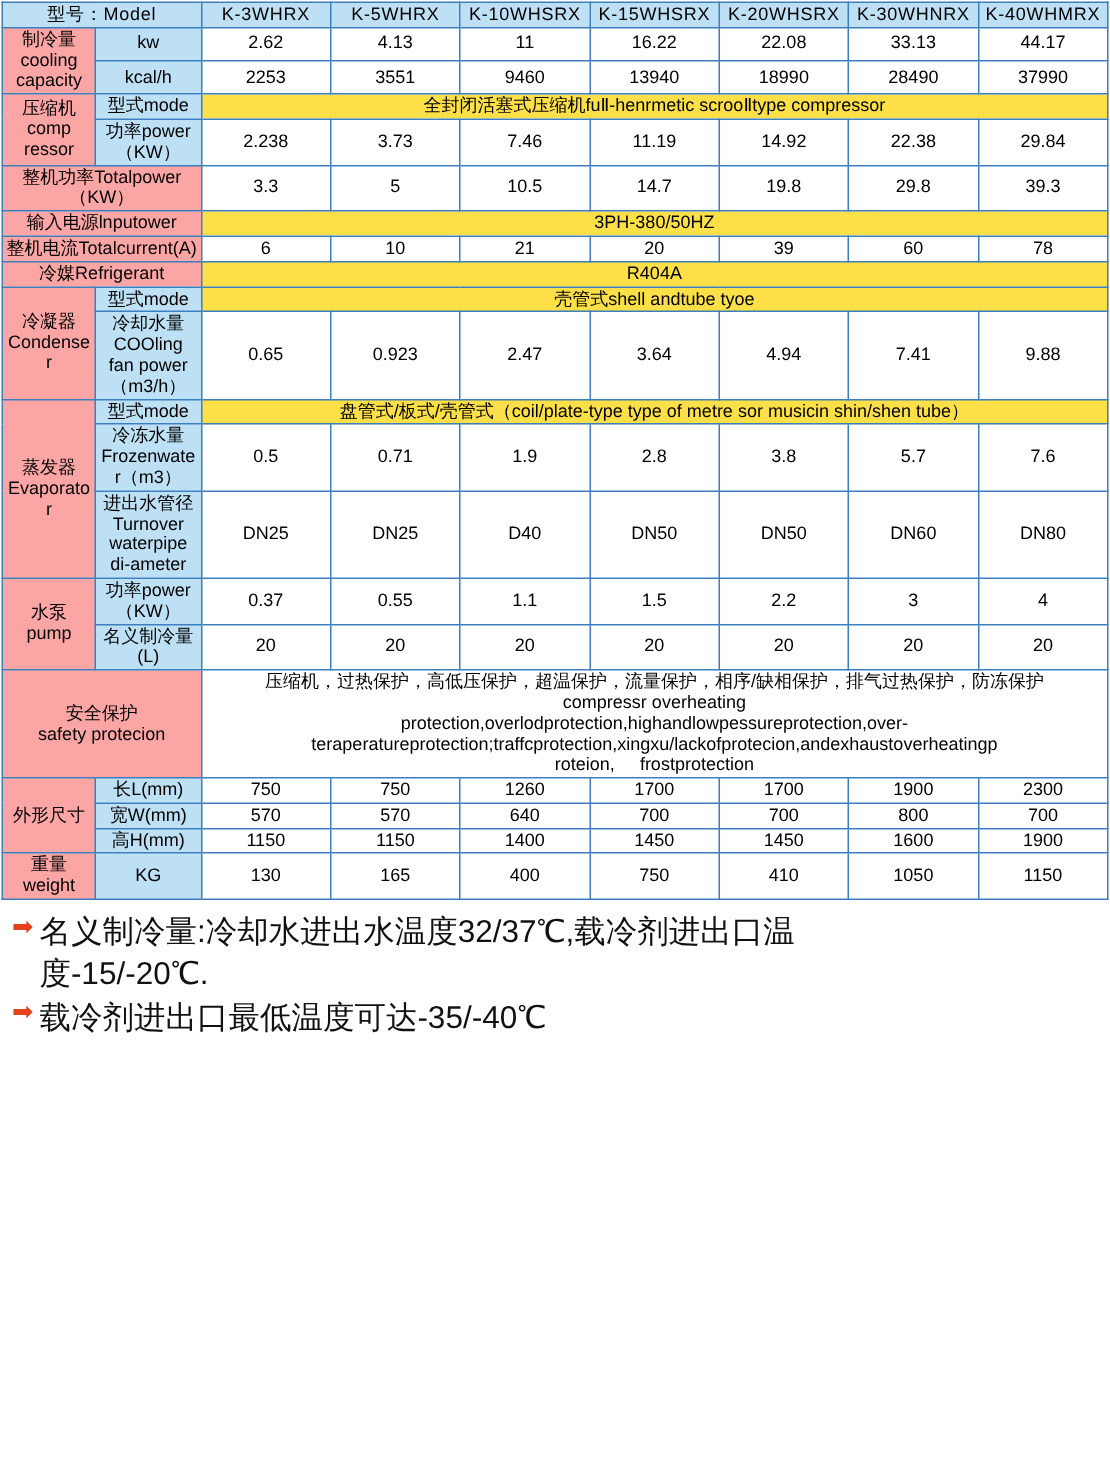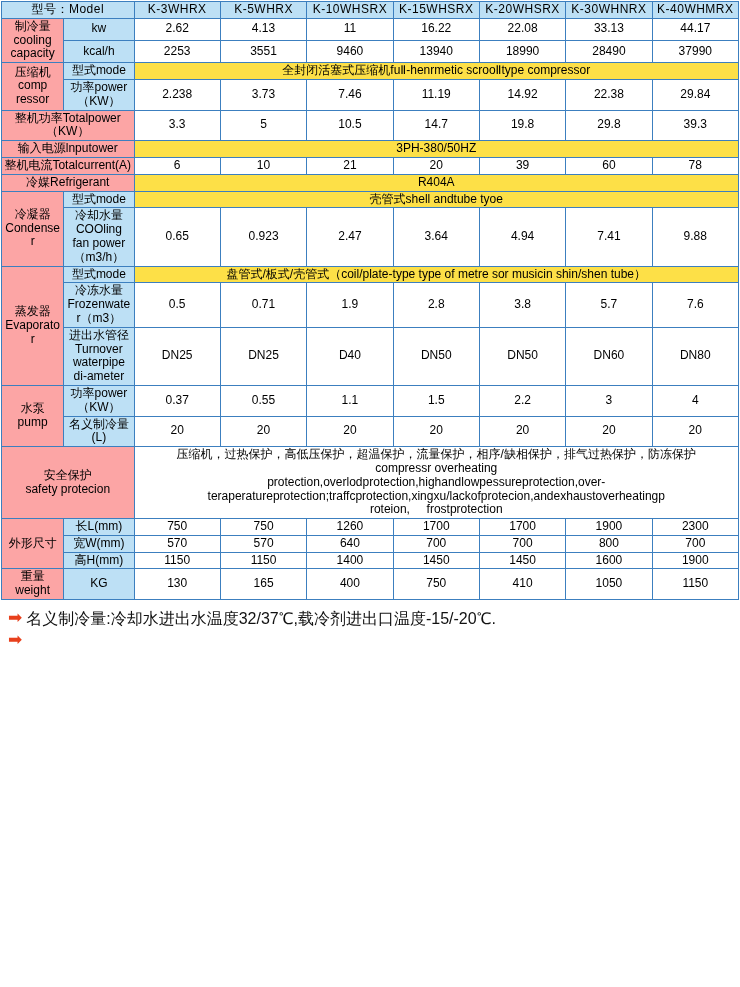--- a/index.html
+++ b/index.html
@@ -74,21 +74,21 @@
     gap: 4px;
   }
   .arrow {
     color: #e8401c;
     font-size: 17px;
     line-height: 1.2;
     flex: 0 0 auto;
   }
   .note-text {
     color: #111;
-    font-size: 16px;
+    font-size: 21px;
     font-family: "Liberation Sans", sans-serif;
   }
   .safety-cell {
     font-size: 10px;
     line-height: 1.35;
     padding: 3px 4px;
     text-align: center;
   }
 </style>
 </head>
@@ -327,16 +327,17 @@
     </tbody>
   </table>
 
   <div class="notes">
     <div class="note-row">
       <span class="arrow">➡</span>
       <span class="note-text">名义制冷量:冷却水进出水温度32/37℃,载冷剂进出口温度-15/-20℃.</span>
     </div>
     <div class="note-row">
       <span class="arrow">➡</span>
+      <span class="note-text">载冷剂进出口最低温度可达-35/-40℃</span>
     </div>
   </div>
 
 </div>
 
 </body></html>

